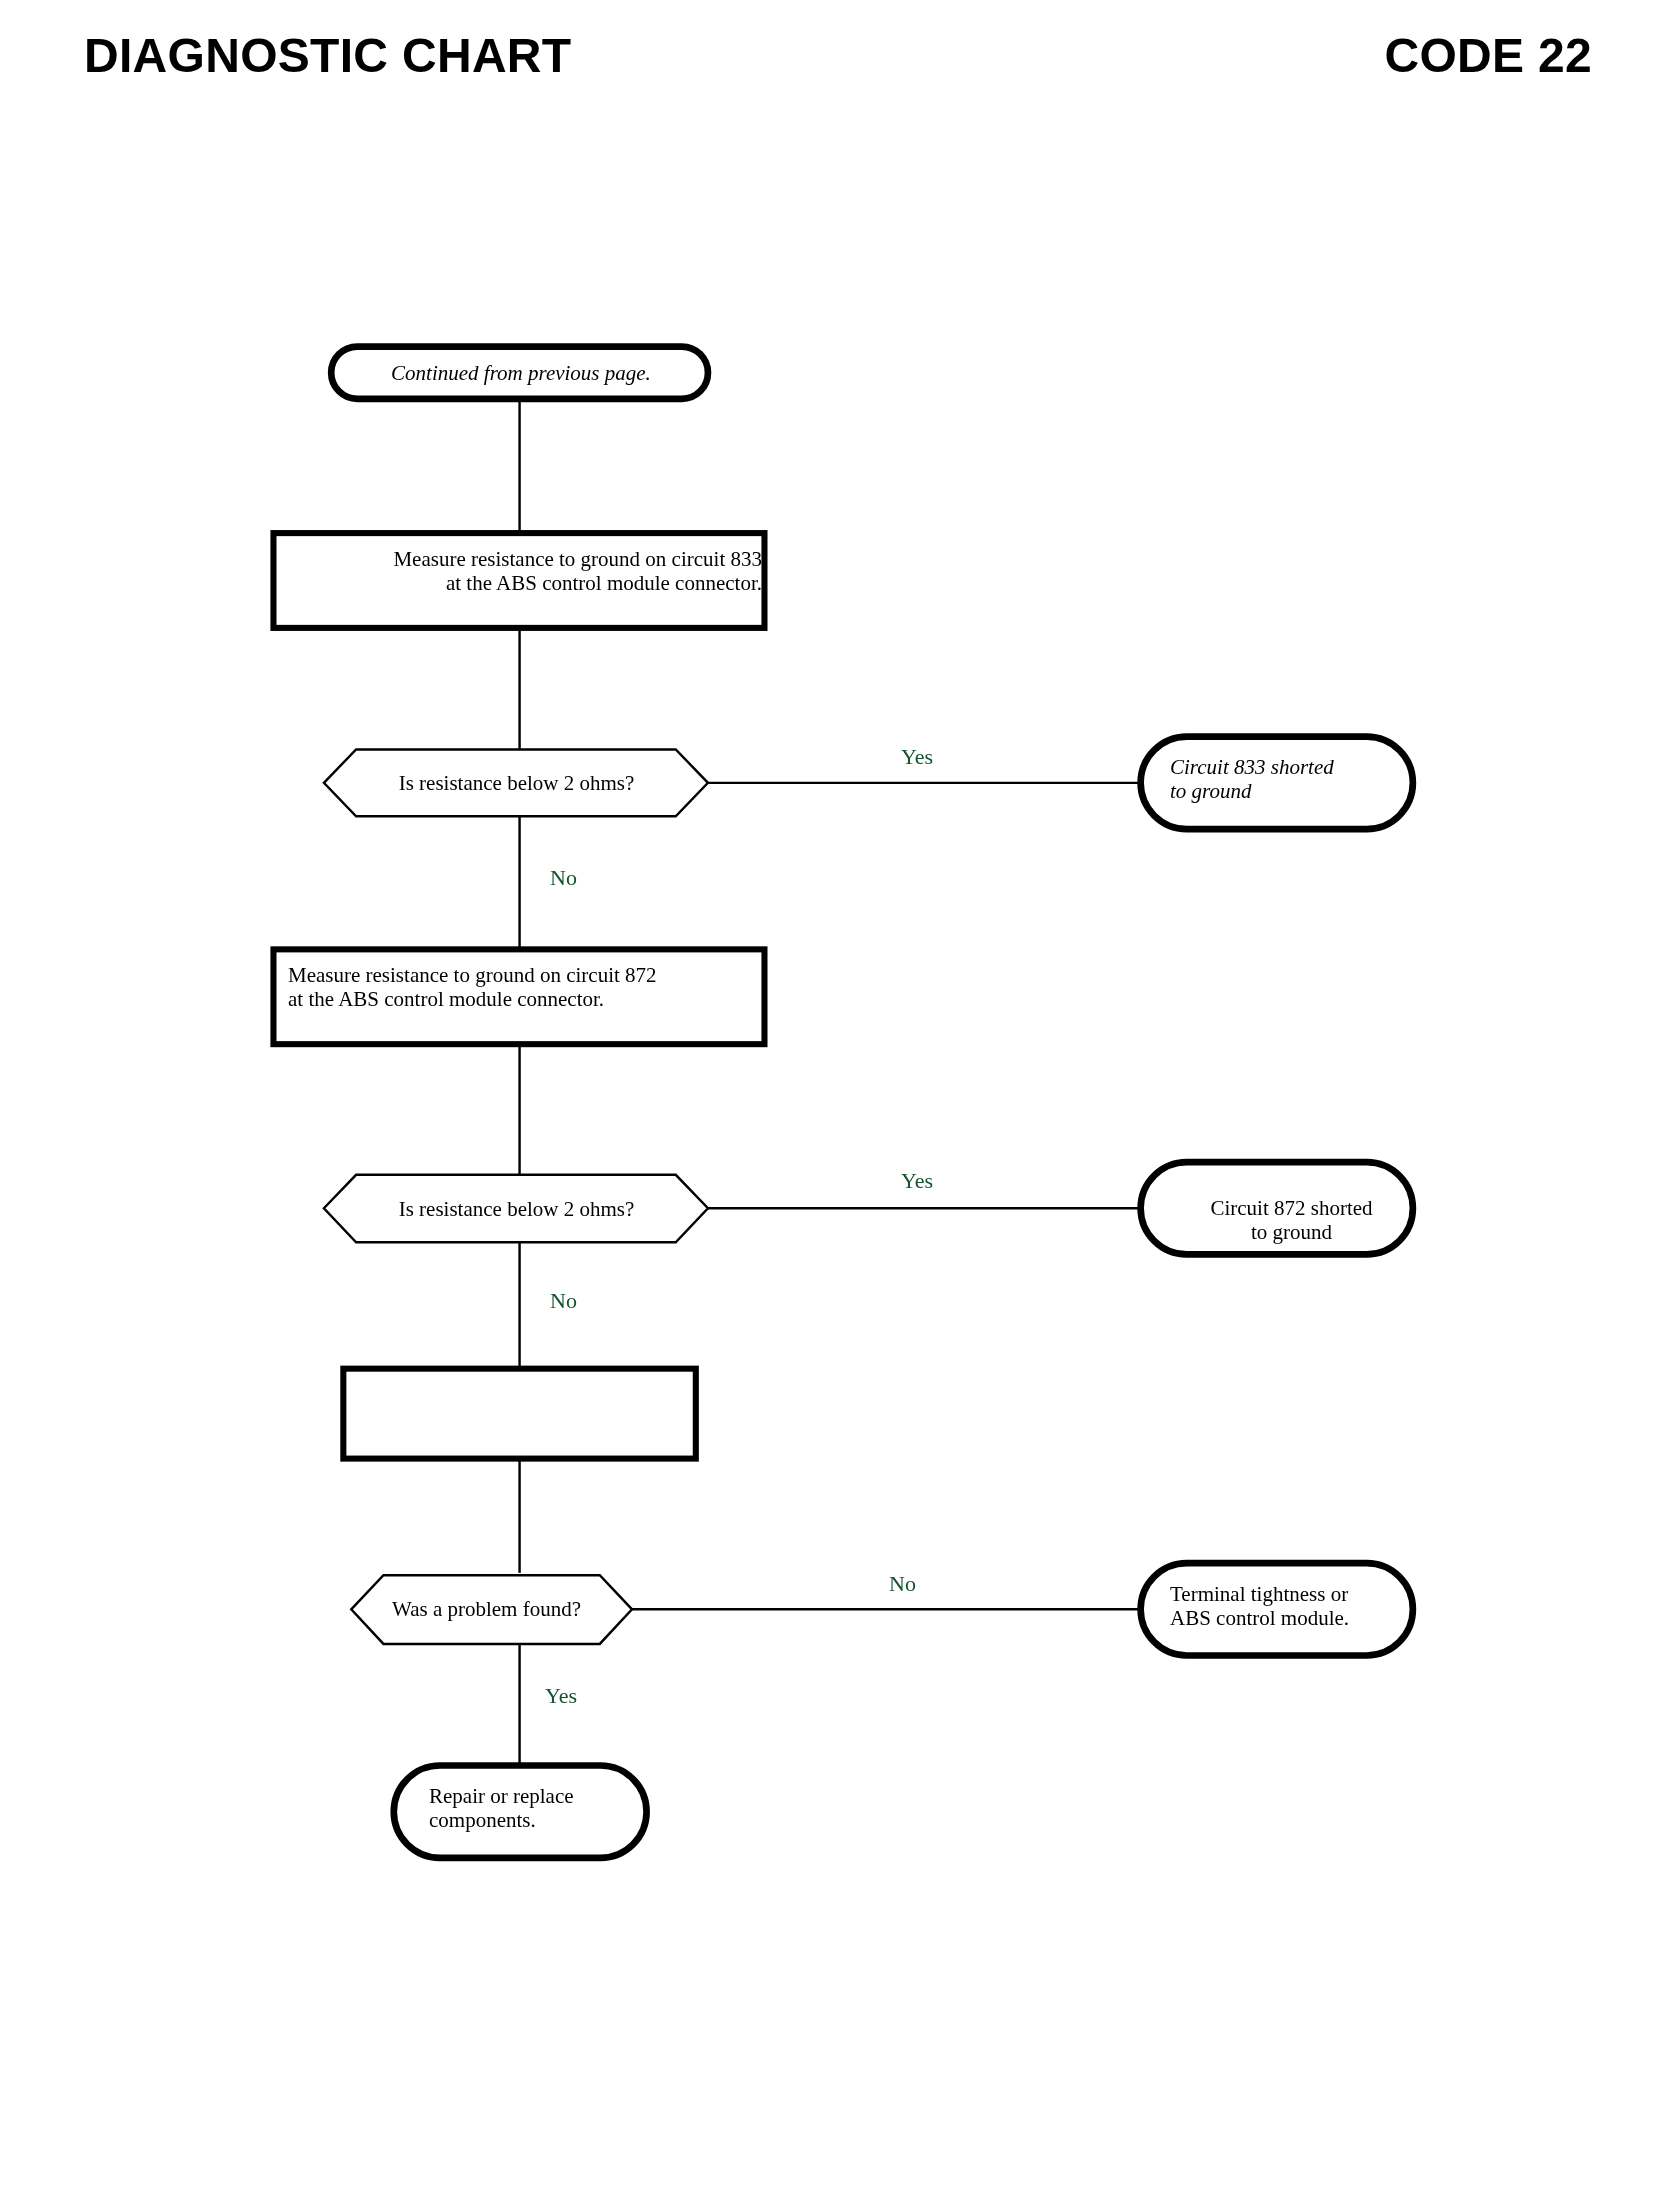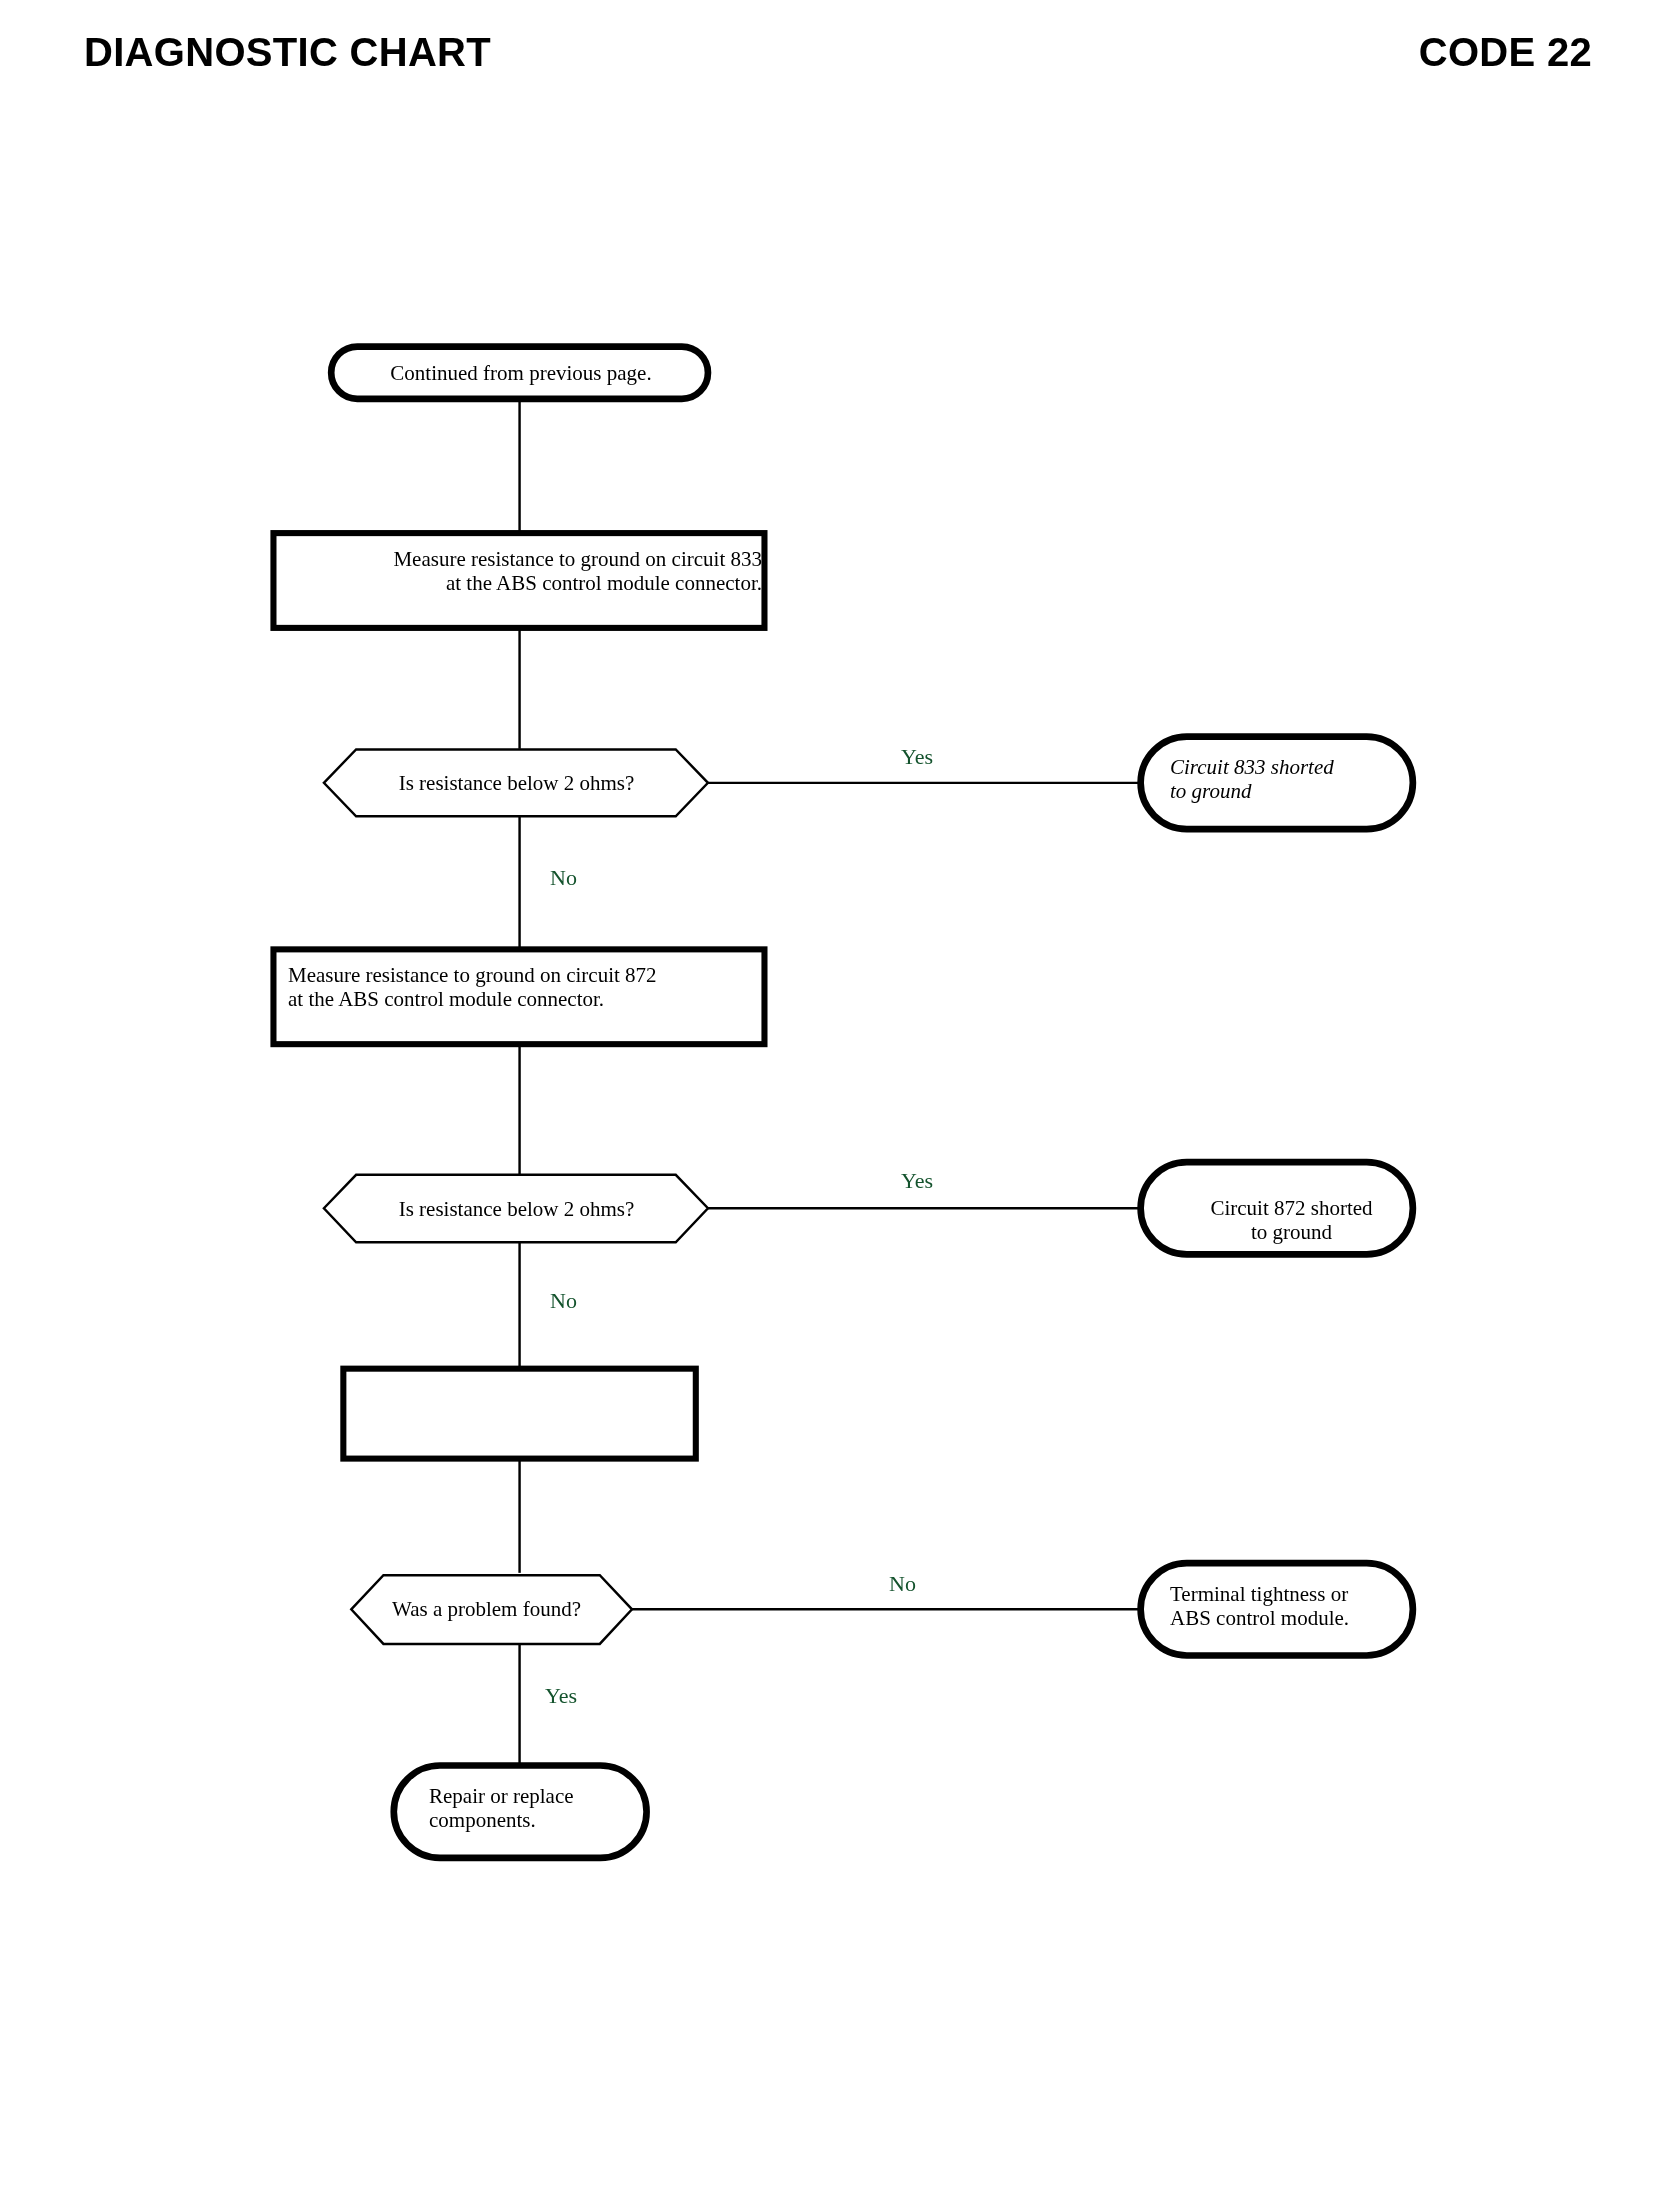--- a/index.html
+++ b/index.html
@@ -22,21 +22,21 @@
     left: 0;
     top: 0;
     width: 1676px;
     height: 115px;
   }
   .hdr-text {
     position: absolute;
     top: 32px;
     font-family: "Liberation Sans", "DejaVu Sans", sans-serif;
     font-weight: bold;
-    font-size: 40px;
+    font-size: 48px;
     letter-spacing: 0.3px;
     line-height: 1;
     white-space: nowrap;
     color: #000;
   }
   #chart-title { left: 84px; }
   #chart-code  { right: 84px; text-align: right; }
 
   
   #flow-canvas {
@@ -125,21 +125,21 @@
 
     <rect x="565" y="2252" width="580" height="148" fill="#ffffff" stroke="#000000" stroke-width="10"></rect>
 
     <polygon points="578,2648 631,2592 987,2592 1040,2648 987,2705 631,2705" fill="#ffffff" stroke="#000000" stroke-width="4"></polygon>
 
     <rect x="1877" y="2572" width="448" height="152" rx="76" ry="76" fill="#ffffff" stroke="#000000" stroke-width="11"></rect>
 
     <rect x="648" y="2905" width="416" height="152" rx="76" ry="76" fill="#ffffff" stroke="#000000" stroke-width="11"></rect>
   </svg>
 
-  <div class="node-text" style="left:354px; top:361px; width:334px; text-align:center;">Continued from previous page.</div>
+  <div class="node-text" style="left:354px; top:361px; width:334px; text-align:center;font-style:italic;">Continued from previous page.</div>
 
   <div class="node-text" style="left:288px; top:547px; width:474px; text-align:right;">Measure resistance to ground on circuit 833
 at the ABS control module connector.</div>
 
   <div class="node-text" style="left:365px; top:771px; width:303px; text-align:center;">Is resistance below 2 ohms?</div>
 
   <div class="node-text" style="left:1170px; top:755px; width:243px; text-align:left;font-style:italic;">Circuit 833 shorted
 to ground</div>
 
   <div class="node-text" style="left:288px; top:963px; width:474px; text-align:left;">Measure resistance to ground on circuit 872

